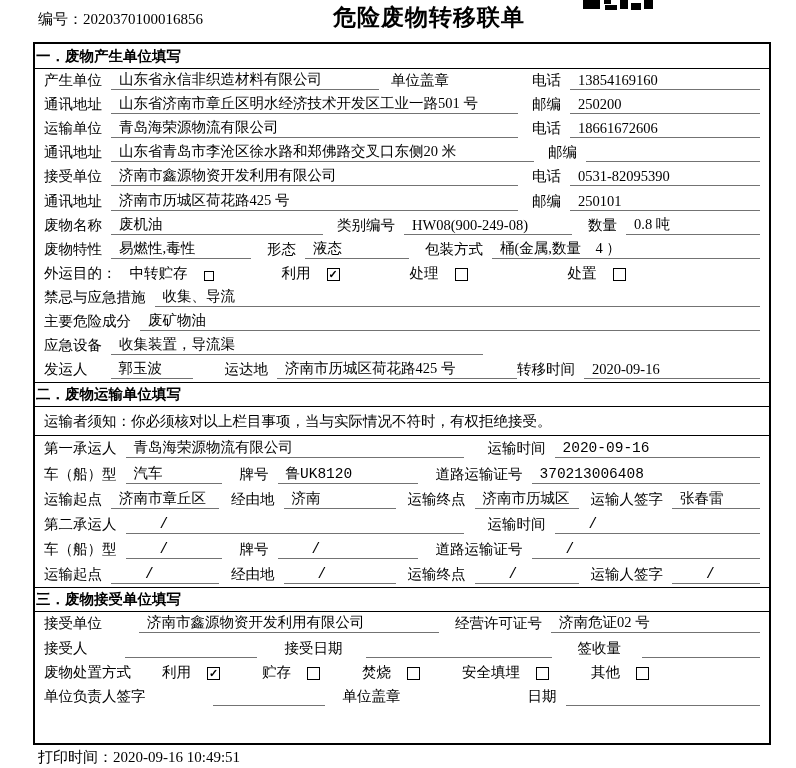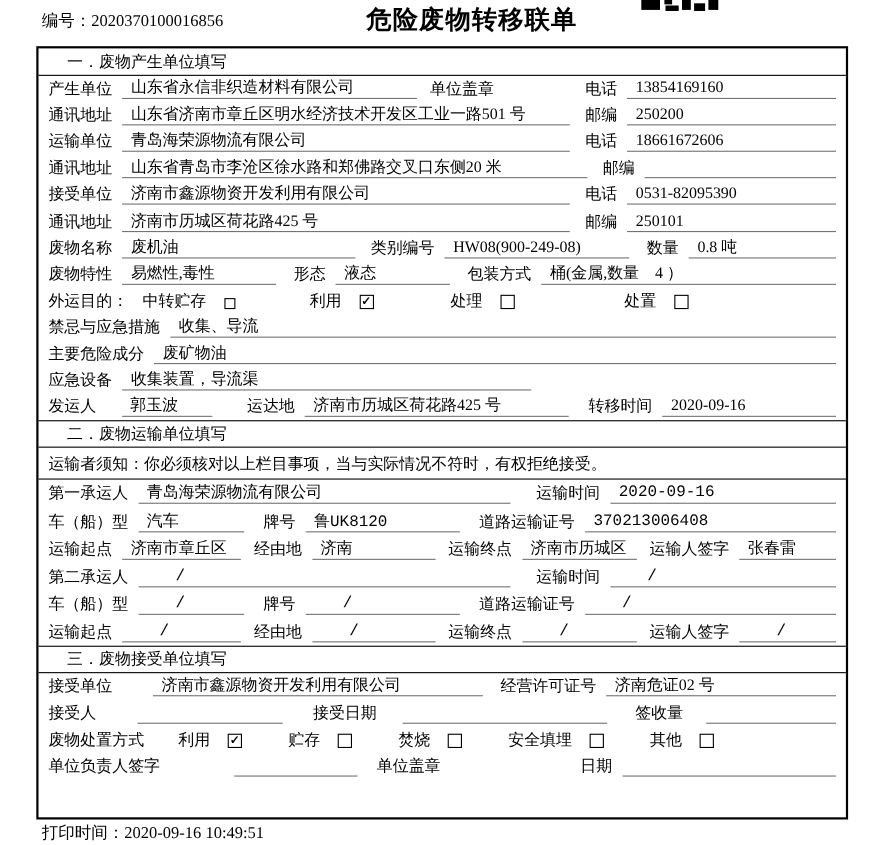--- a/index.html
+++ b/index.html
@@ -14,22 +14,22 @@
   
   .serial { position: absolute; left: 38px; top: 10px; font-size: 15px; }
   .title  { position: absolute; left: 0; right: 0; top: 2px; text-align: center;
             font-size: 23px; font-weight: bold; letter-spacing: 1px; padding-left: 62px; }
   .qr { position: absolute; left: 583px; top: 0; width: 70px; height: 10px; }
   .qr i { position: absolute; background: #000; display: block; }
 
   
   .form-box { position: absolute; left: 33px; top: 42px; width: 738px; height: 703px;
               border: 2px solid #000; display: flex; flex-direction: column; }
-  .sec-head { font-weight: normal; height: 25px; display: flex; align-items: center;
-              padding: 0 26px; border-bottom: 1.5px solid #000; flex: none; text-align: center; }
+  .sec-head { font-weight: bold; height: 25px; display: flex; align-items: center;
+              padding: 0 1px; border-bottom: 1.5px solid #000; flex: none; text-align: center; }
   .sec-head.bt { border-top: 1.5px solid #000; }
   .notice { height: 29px; display: flex; align-items: center; padding: 0 9px;
             border-bottom: 1.5px solid #000; flex: none; }
 
   .row { display: flex; align-items: flex-end; height: 24.1px; padding: 0 9px 3px 9px; flex: none; }
   .row.h25 { height: 25.2px; font-family: Liberation Mono, monospace; }
   .lbl { white-space: nowrap; margin-right: 9px; }
   .u { border-bottom: 1px solid #737373; white-space: nowrap; padding: 0 2px 0 8px;
        min-height: 18px; display: inline-block; }
   .grow { flex: 1 1 auto; }
@@ -162,21 +162,21 @@
     <div class="row">
       <span class="lbl">应急设备</span>
       <span class="u" style="width:372px">收集装置，导流渠</span>
     </div>
 
     <div class="row">
       <span class="lbl">发运人</span>
       <span class="u" style="width:82px;margin-left:14px">郭玉波</span>
       <span class="lbl" style="margin-left:32px">运达地</span>
       <span class="u" style="width:240px">济南市历城区荷花路425 号</span>
-      <span class="lbl" style="margin-left:18px">转移时间</span>
+      <span class="lbl" style="margin-left:0">转移时间</span>
       <span class="u grow">2020-09-16</span>
     </div>
 
     <div class="sec-head bt">二．废物运输单位填写</div>
     <div class="notice">运输者须知：你必须核对以上栏目事项，当与实际情况不符时，有权拒绝接受。</div>
 
     <div class="row h25">
       <span class="lbl">第一承运人</span>
       <span class="u" style="width:338px">青岛海荣源物流有限公司</span>
       <span class="lbl" style="margin-left:24px">运输时间</span>

